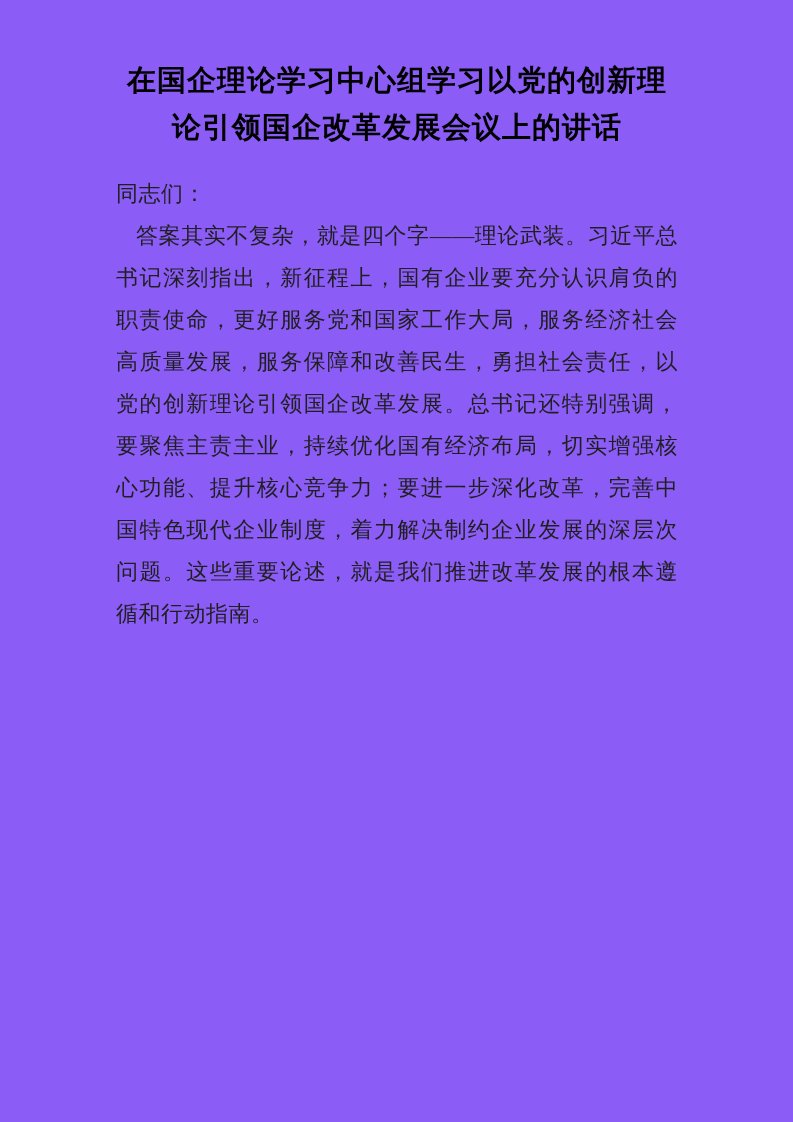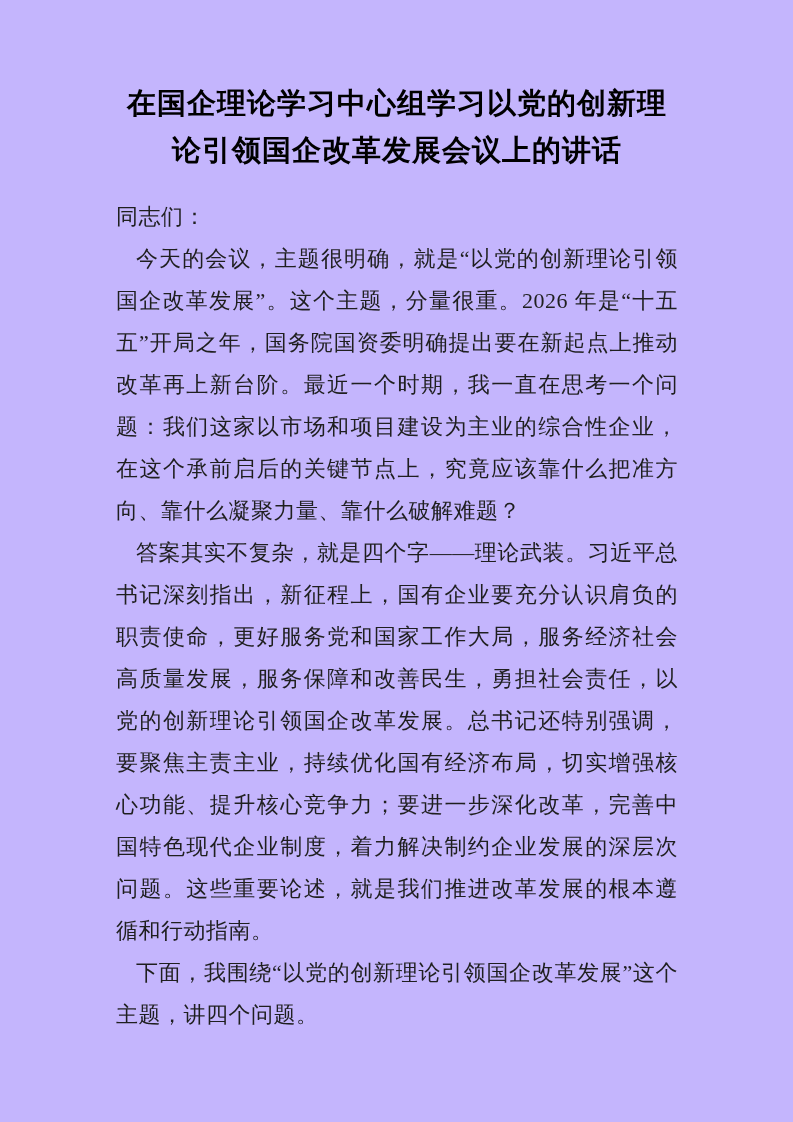--- a/index.html
+++ b/index.html
@@ -5,23 +5,23 @@
   html, body {
     margin: 0;
     padding: 0;
     background: #ffffff;
   }
   .page {
     position: relative;
     width: 793px;
     height: 1122px;
     margin: 0 auto;
-    background: #c4b5fd;
+    background: #8b5cf6;
     box-sizing: border-box;
-    padding: 80px 115px 0 116px;
+    padding: 57px 115px 0 116px;
     overflow: hidden;
     font-family: "Liberation Serif", "DejaVu Serif", serif;
   }
   .doc-title {
     margin: 0 0 22px 0;
     padding: 0;
     font-size: 29px;
     font-weight: 700;
     line-height: 47px;
     text-align: center;
@@ -44,17 +44,15 @@
   }
 </style>
 </head>
 <body>
 
 <div class="page">
   <h1 class="doc-title">在国企理论学习中心组学习以党的创新理论引领国企改革发展会议上的讲话</h1>
 
   <div class="doc-body">
     <p>同志们：</p>
-    <p class="indent">今天的会议，主题很明确，就是“以党的创新理论引领国企改革发展”。这个主题，分量很重。2026 年是“十五五”开局之年，国务院国资委明确提出要在新起点上推动改革再上新台阶。最近一个时期，我一直在思考一个问题：我们这家以市场和项目建设为主业的综合性企业，在这个承前启后的关键节点上，究竟应该靠什么把准方向、靠什么凝聚力量、靠什么破解难题？</p>
     <p class="indent">答案其实不复杂，就是四个字——理论武装。习近平总书记深刻指出，新征程上，国有企业要充分认识肩负的职责使命，更好服务党和国家工作大局，服务经济社会高质量发展，服务保障和改善民生，勇担社会责任，以党的创新理论引领国企改革发展。总书记还特别强调，要聚焦主责主业，持续优化国有经济布局，切实增强核心功能、提升核心竞争力；要进一步深化改革，完善中国特色现代企业制度，着力解决制约企业发展的深层次问题。这些重要论述，就是我们推进改革发展的根本遵循和行动指南。</p>
-    <p class="indent">下面，我围绕“以党的创新理论引领国企改革发展”这个主题，讲四个问题。</p>
   </div>
 </div>
 
 </body></html>

